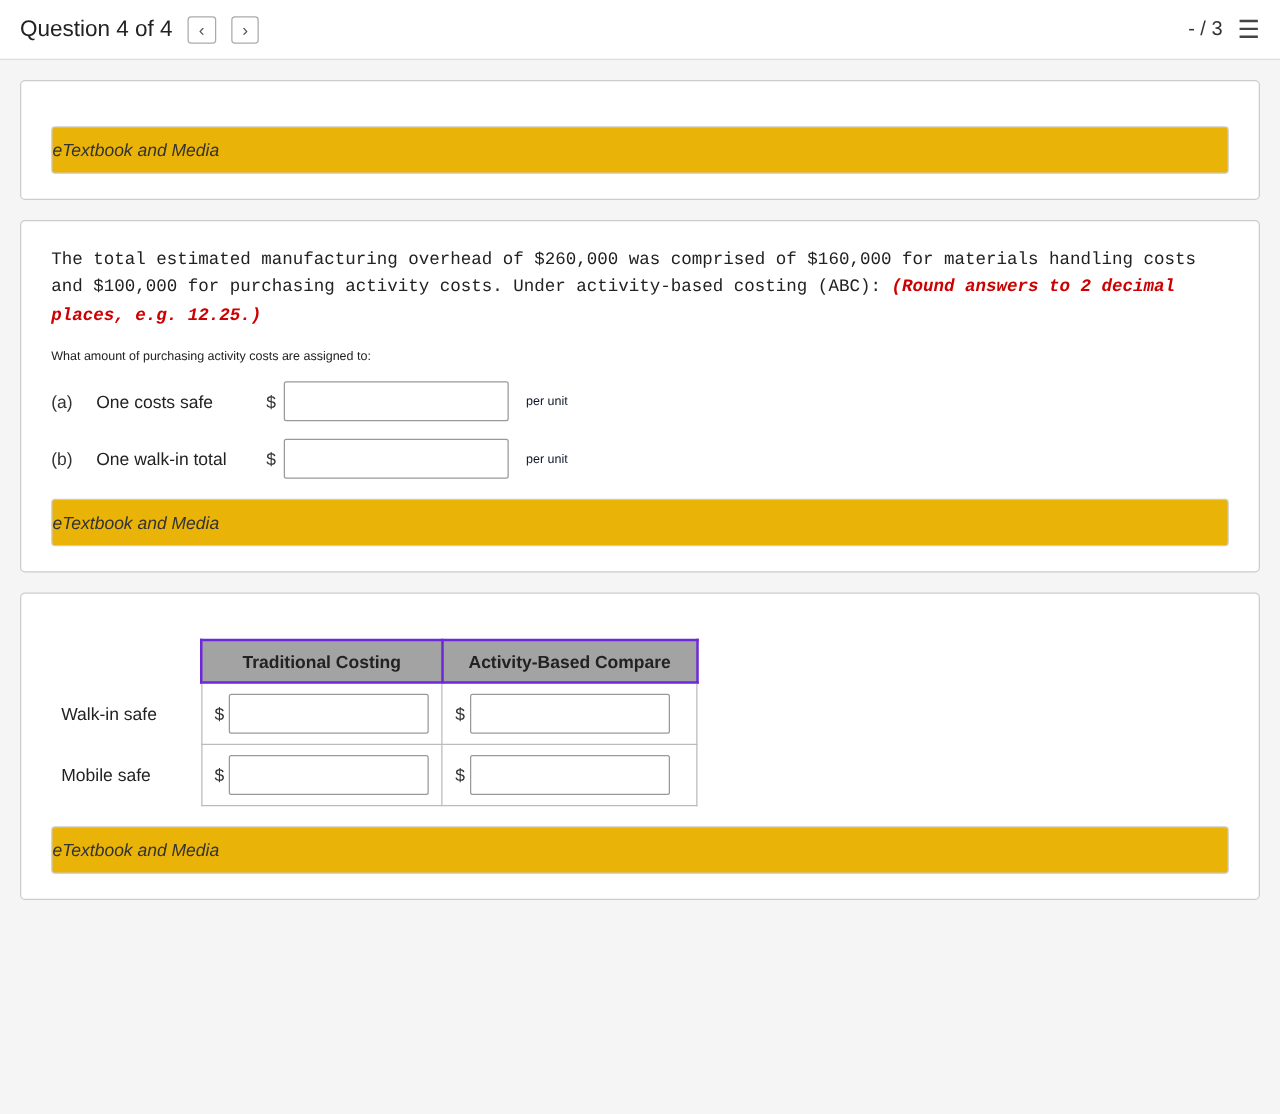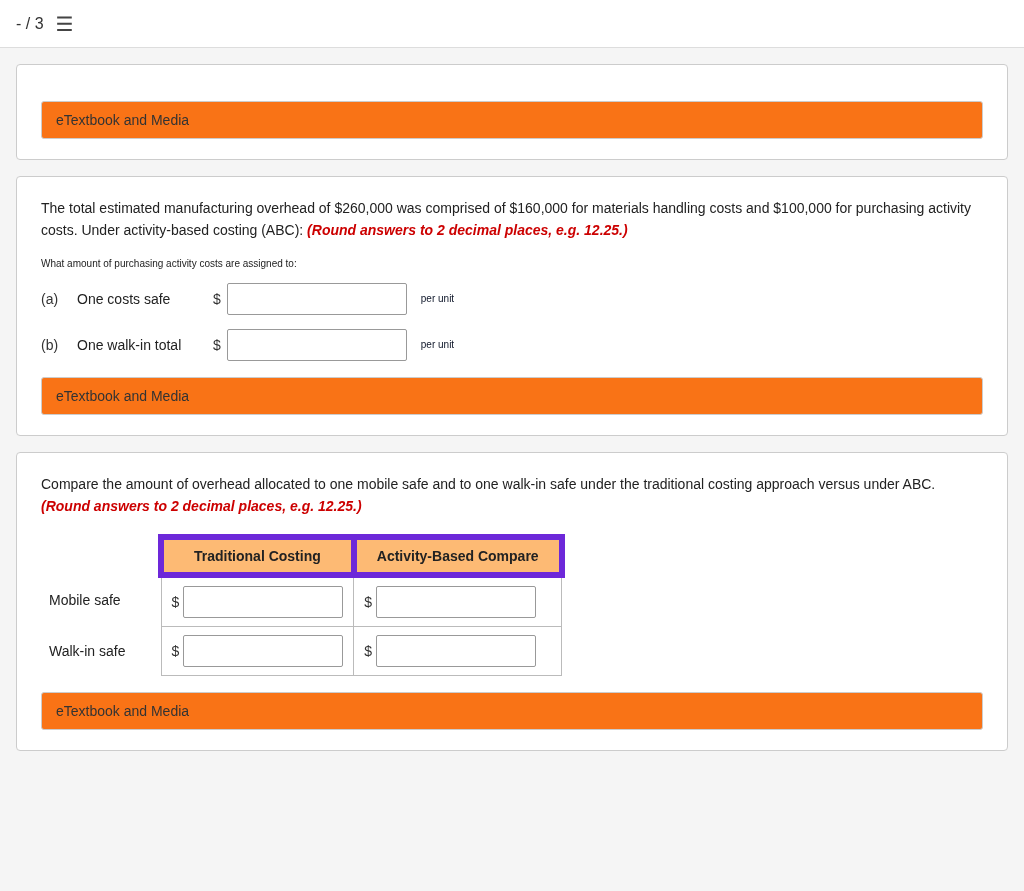--- a/index.html
+++ b/index.html
@@ -59,30 +59,32 @@
     .section-card {
       background: #fff;
       border: 1px solid #ccc;
       border-radius: 4px;
       padding: 20px 24px;
       margin-bottom: 16px;
     }
     .etextbook-bar {
       border: 1px solid #ccc;
       border-radius: 3px;
-      padding: 10px 14px;
-      color: #333;
-      background: #f97316;
+      padding: 10px 0;
+      color: #333;
+      background: #eab308;
       margin-top: 16px;
       font-size: 14px;
+      font-style: italic;
     }
     .question-text {
       font-size: 14px;
       line-height: 1.6;
       color: #222;
+      font-family: Liberation Mono, monospace;
     }
     .red-italic {
       color: #cc0000;
       font-style: italic;
       font-weight: bold;
     }
     .sub-question {
       margin-top: 16px;
       font-size: 10px;
     }
@@ -118,22 +120,22 @@
       color: #0f172a;
       margin-left: 8px;
     }
     
     .comparison-table {
       border-collapse: collapse;
       margin-top: 16px;
       min-width: 480px;
     }
     .comparison-table th {
-      background: #fdba74;
-      border: 6px solid #6d28d9;
+      background: #a3a3a3;
+      border: 2px solid #6d28d9;
       padding: 8px 20px;
       text-align: center;
       font-size: 14px;
       font-weight: bold;
     }
     .comparison-table td {
       border: 1px solid #bbb;
       padding: 8px 10px;
       font-size: 14px;
     }
@@ -162,20 +164,25 @@
     }
     .top-row th:first-child {
       border: none;
       background: transparent;
     }
   </style>
 </head>
 <body>
 
 <div class="header">
+  <div class="header-left">
+    <span class="header-title">Question 4 of 4</span>
+    <button class="nav-btn">‹</button>
+    <button class="nav-btn">›</button>
+  </div>
   <div class="header-right">
     <span class="page-indicator">- / 3</span>
     <span class="list-icon">☰</span>
   </div>
 </div>
 
 <div class="main-content">
 
   <div class="section-card">
     <div class="etextbook-bar">
@@ -205,53 +212,49 @@
       <input class="text-input" type="text" value="" style="">
       <span class="per-unit">per unit</span>
     </div>
 
     <div class="etextbook-bar">
       <span>eTextbook and Media</span>
     </div>
   </div>
 
   <div class="section-card">
-    <p class="question-text">
-      <span>Compare the amount of overhead allocated to one mobile safe and to one walk-in safe under the traditional costing approach versus under ABC.</span>
-      <span class="red-italic">(Round answers to 2 decimal places, e.g. 12.25.)</span>
-    </p>
 
     <table class="comparison-table">
       <thead>
         <tr class="top-row">
           <th style="border:none;background:transparent;width:120px;"></th>
           <th>Traditional Costing</th>
           <th>Activity-Based Compare</th>
         </tr>
       </thead>
       <tbody>
 
         <tr>
+          <td class="row-label">Walk-in safe</td>
+          <td class="trad-col">
+            <div class="table-row-wrap">
+              <span class="dollar-sign">$</span>
+              <input class="table-input" type="text" value="" style="">
+            </div>
+          </td>
+          <td class="abc-col">
+            <div class="table-row-wrap">
+              <span class="dollar-sign">$</span>
+              <input class="table-input" type="text" value="" style="">
+            </div>
+          </td>
+        </tr>
+
+        <tr>
           <td class="row-label">Mobile safe</td>
-          <td class="trad-col">
-            <div class="table-row-wrap">
-              <span class="dollar-sign">$</span>
-              <input class="table-input" type="text" value="" style="">
-            </div>
-          </td>
-          <td class="abc-col">
-            <div class="table-row-wrap">
-              <span class="dollar-sign">$</span>
-              <input class="table-input" type="text" value="" style="">
-            </div>
-          </td>
-        </tr>
-
-        <tr>
-          <td class="row-label">Walk-in safe</td>
           <td class="trad-col">
             <div class="table-row-wrap">
               <span class="dollar-sign">$</span>
               <input class="table-input" type="text" value="" style="">
             </div>
           </td>
           <td class="abc-col">
             <div class="table-row-wrap">
               <span class="dollar-sign">$</span>
               <input class="table-input" type="text" value="" style="">

